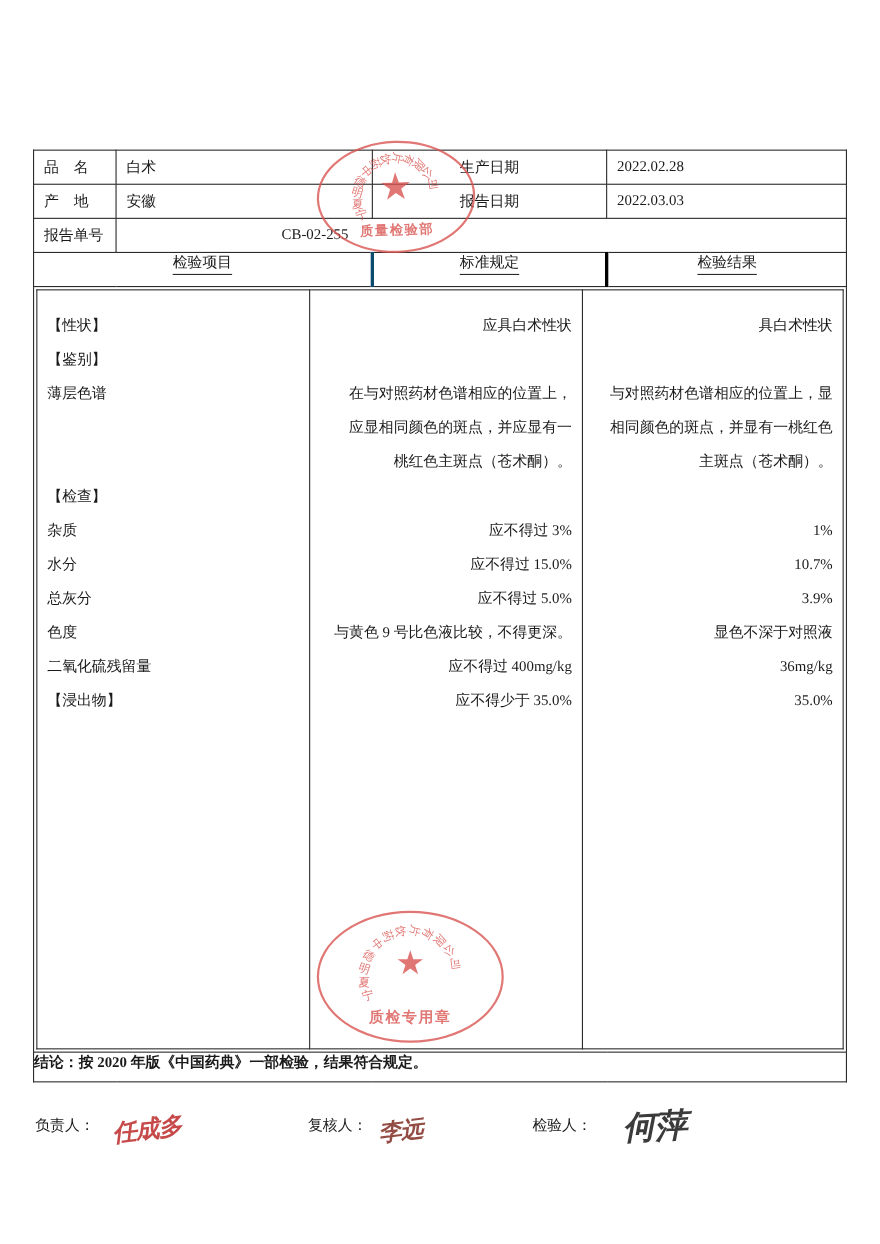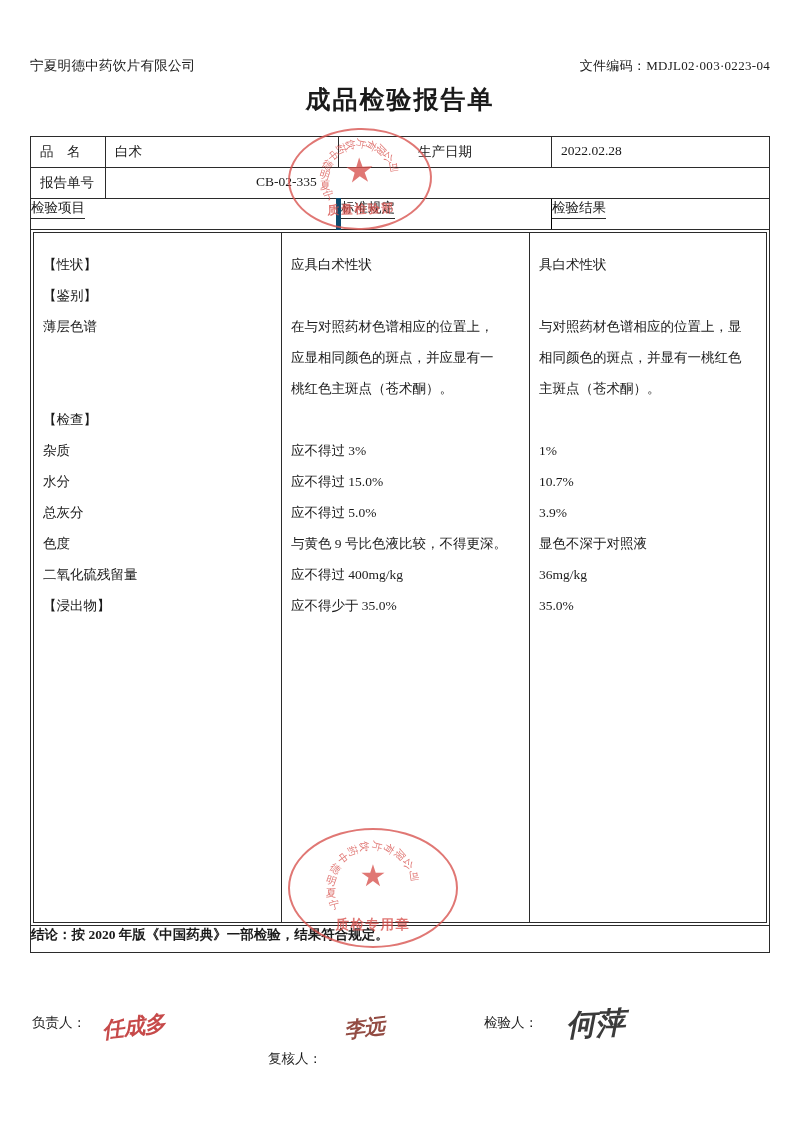--- a/index.html
+++ b/index.html
@@ -66,38 +66,39 @@
     width: 74px;
     white-space: nowrap;
   }
   .val { }
 
   
   .r-info td { height: 25px; margin-left: 36px; }
 
   
   .colhdr td {
+    text-align: center;
     height: 30px;
     border-top: 1px solid #2b2b2b;
     border-bottom: none;
   }
   .colhdr span {
     display: inline-block;
     border-bottom: 1px solid #2b2b2b;
     padding-bottom: 1px;
   }
 
   
   .bodyblock { position: relative; height: 690px; }
   .bodyblock td {
     border: none;
     vertical-align: top;
     padding: 0;
   }
-  .vline-mid, .vline-right { border-left: 1px solid #2b2b2b !important; }
+  .vline-mid, .vline-right { border-left: 1px solid #2b2b2b !important; text-align: right; }
 
   .c1 { width: 228px; }
   .c2 { width: 228px; }
   .c3 { width: 218px; }
 
   .itemlist { padding: 16px 0 0 0; }
   .row-item {
     padding: 0 9px;
     height: 31px;
     line-height: 31px;
@@ -126,21 +127,21 @@
     display: flex;
     font-size: 13.5px;
   }
   .sig > div {
     position: relative;
   }
   .sig-a { width: 238px; text-align: right; }
   .sig-b { width: 212px; }
   .sig-c { width: 290px; }
   .sig-label { position: absolute; left: 2px; top: 4px; }
-  .sig-label.b { left: 0; margin-top: 36px; }
+  .sig-label.b { left: 12px; }
   .sig-label.c { left: 4px; }
 
   
   .hand {
     position: absolute;
     font-family: "DejaVu Serif", serif;
     color: #c23b3b;
     font-style: italic;
     font-weight: bold;
     transform: rotate(-7deg);
@@ -207,59 +208,66 @@
     letter-spacing: 1.5px;
     font-weight: bold;
   }
   .stamp-bottom .stamp-sub { font-size: 13.5px; bottom: 12px; }
 </style>
 </head>
 <body>
 
 <div class="page">
 
-  <div class="hdr">
-    <div>宁夏明德中药饮片有限公司</div>
-    <div class="hdr-right">
-      <span>文件编码：</span><span>MDJL02·003·0223-04</span>
-    </div>
-  </div>
-
-  <div class="title">成品检验报告单</div>
+
 
   <table class="doc">
 
     <tbody>
         <tr class="r-info">
       <td class="lbl">
             <div class="cellpad">品　名</div>
           </td>
       <td class="val" style="width:232px">
             <div class="cellpad">白术</div>
           </td>
       <td style="width:212px;text-align:center">
             <div class="cellpad">生产日期</div>
           </td>
       <td>
             <div class="cellpad">2022.02.28</div>
           </td>
     </tr>
     <tr class="r-info">
       <td class="lbl">
+            <div class="cellpad">产　地</div>
+          </td>
+      <td class="val">
+            <div class="cellpad">安徽</div>
+          </td>
+      <td style="text-align:center">
+            <div class="cellpad">报告日期</div>
+          </td>
+      <td>
+            <div class="cellpad">2022.03.03</div>
+          </td>
+    </tr>
+    <tr class="r-info">
+      <td class="lbl">
             <div class="cellpad">报告单号</div>
           </td>
       <td colspan="3">
-            <div class="cellpad" style="padding-left:150px">CB-02-335</div>
+            <div class="cellpad" style="padding-left:150px">CB-02-255</div>
           </td>
     </tr>
 
     <tr class="colhdr">
       <td colspan="2" style="border-right:none"><span>检验项目</span></td>
-      <td style="border-left:5px solid #0c4a6e;border-right:none"><span>标准规定</span></td>
-      <td style="border-left:1px solid #000000"><span>检验结果</span></td>
+      <td style="border-left:3px solid #0c4a6e;border-right:none"><span>标准规定</span></td>
+      <td style="border-left:3px solid #000000"><span>检验结果</span></td>
     </tr>
 
     <tr>
       <td colspan="4" style="padding:2px;border-top:none">
         <table style="width:100%;border-collapse:collapse">
           <tbody>
                 <tr class="bodyblock">
             <td class="c1">
               <div class="itemlist">
                 <div class="row-item">【性状】</div>

